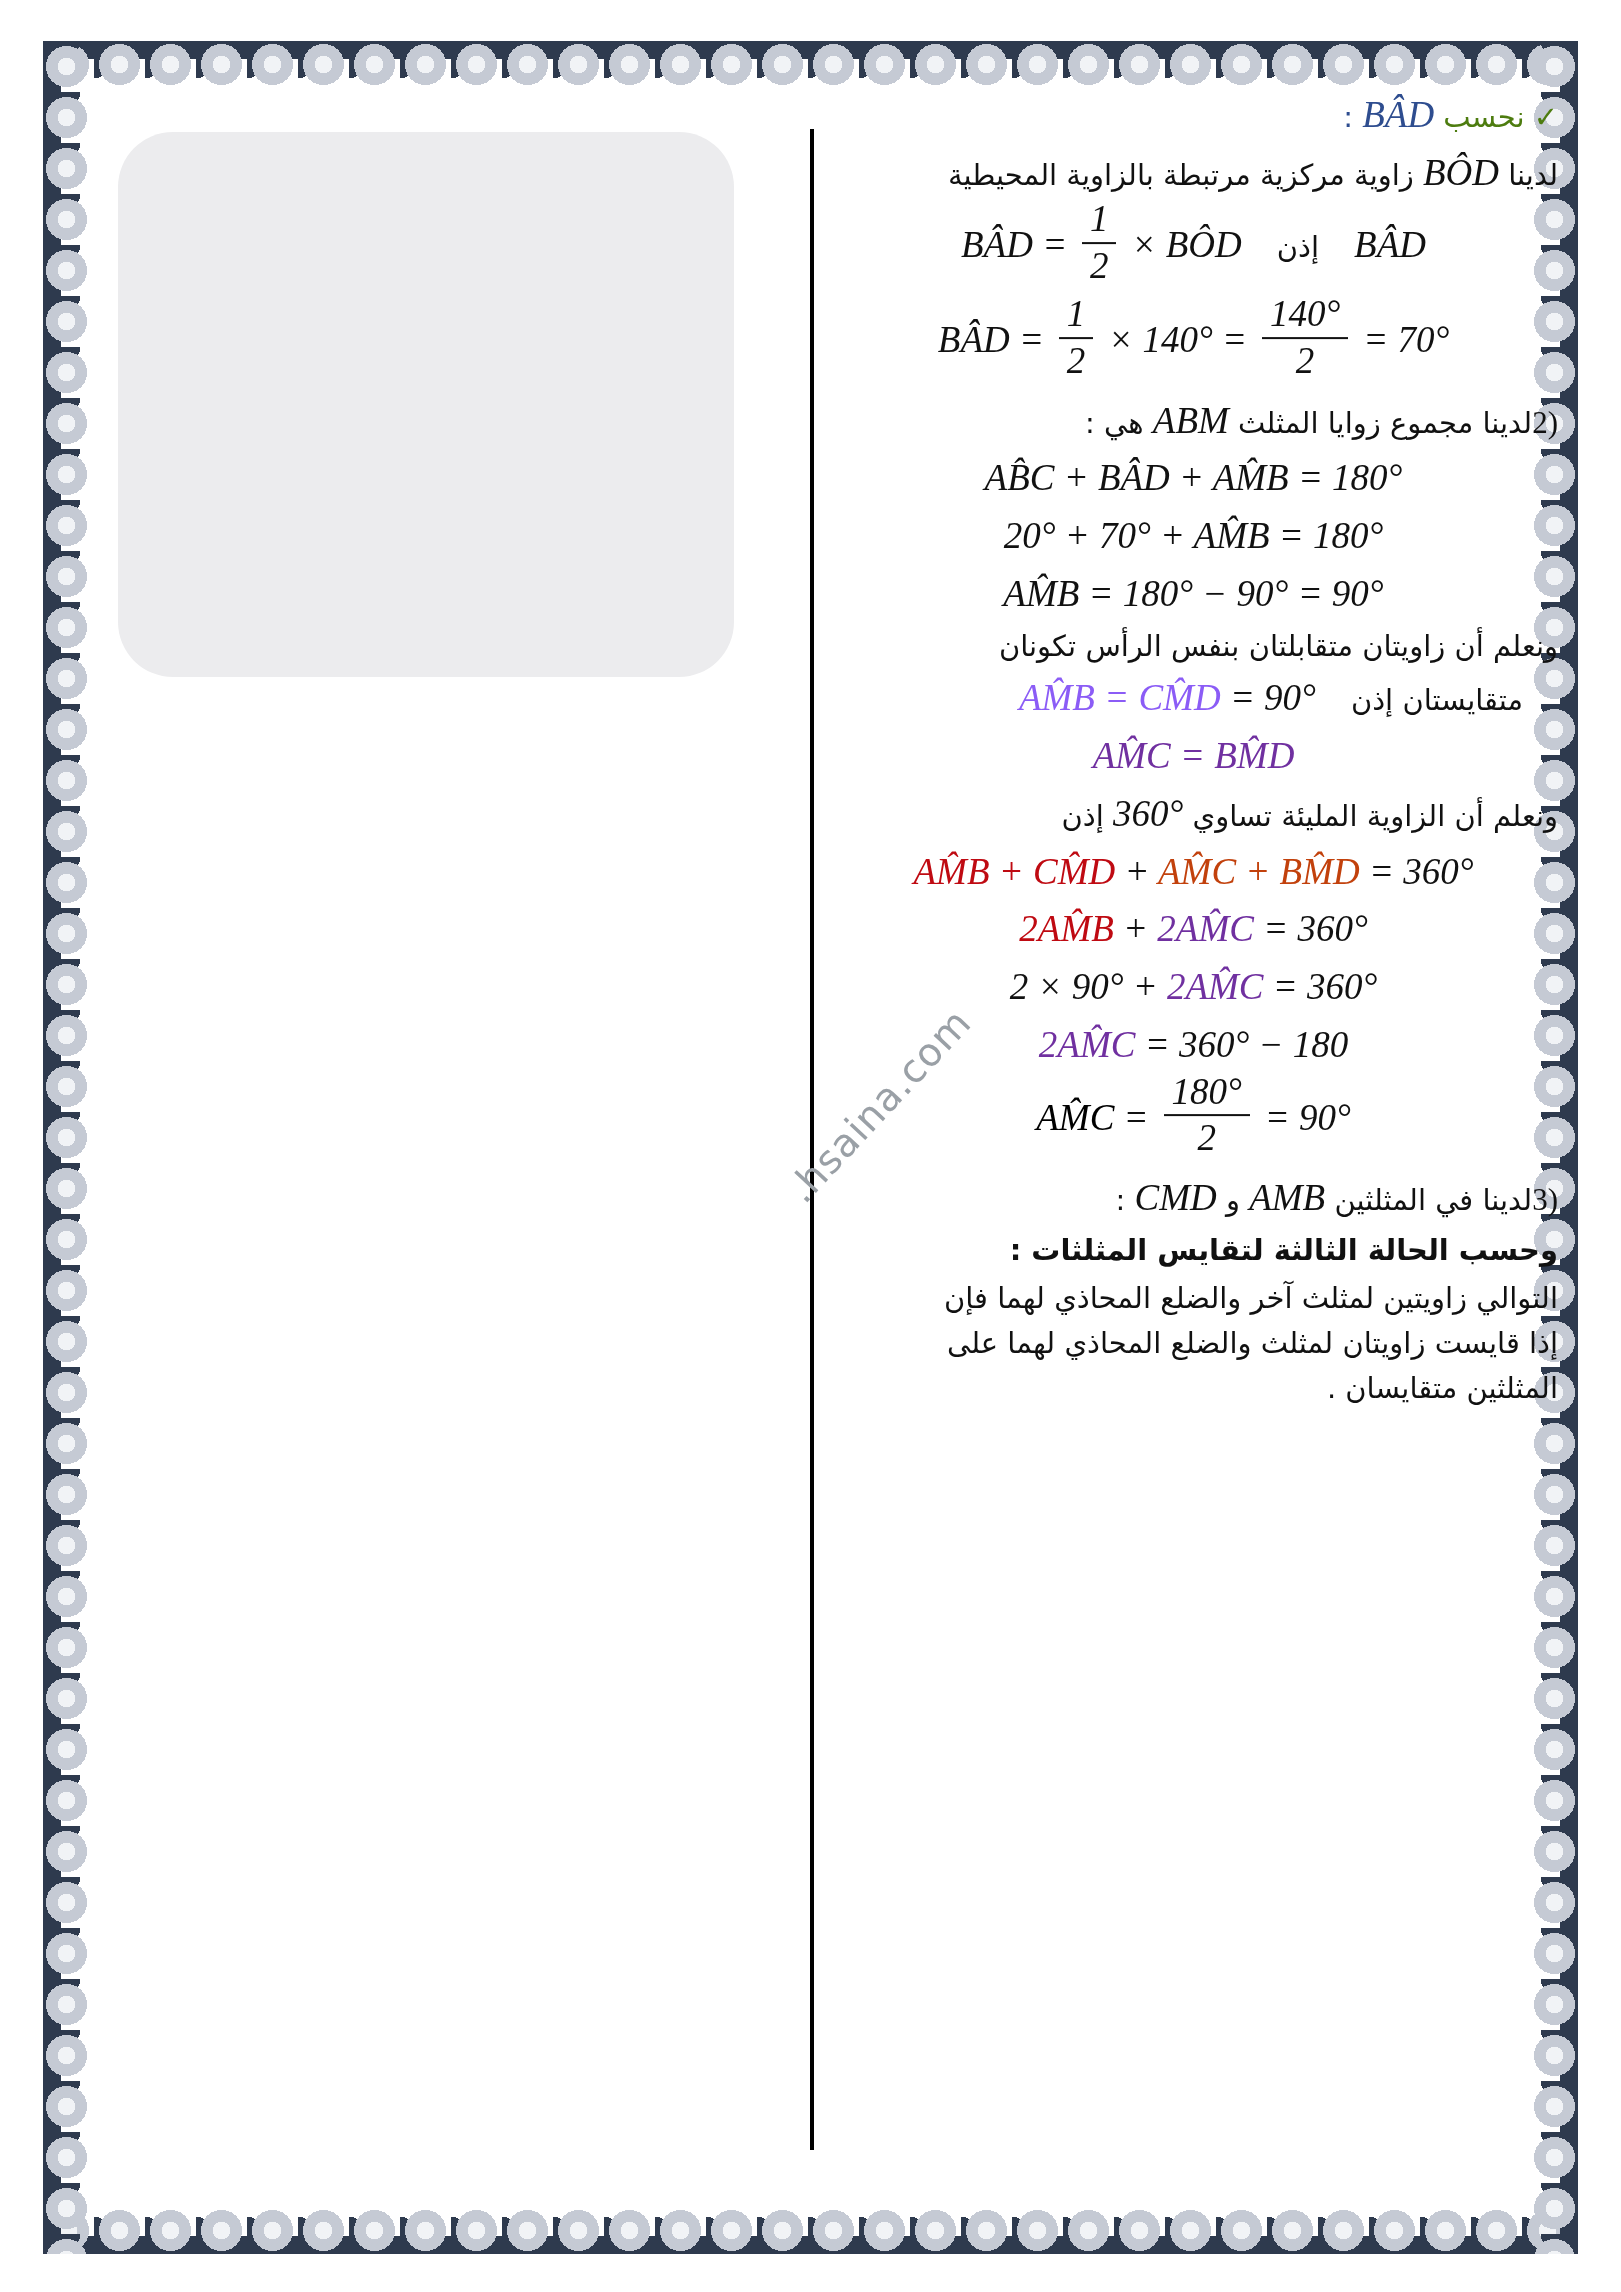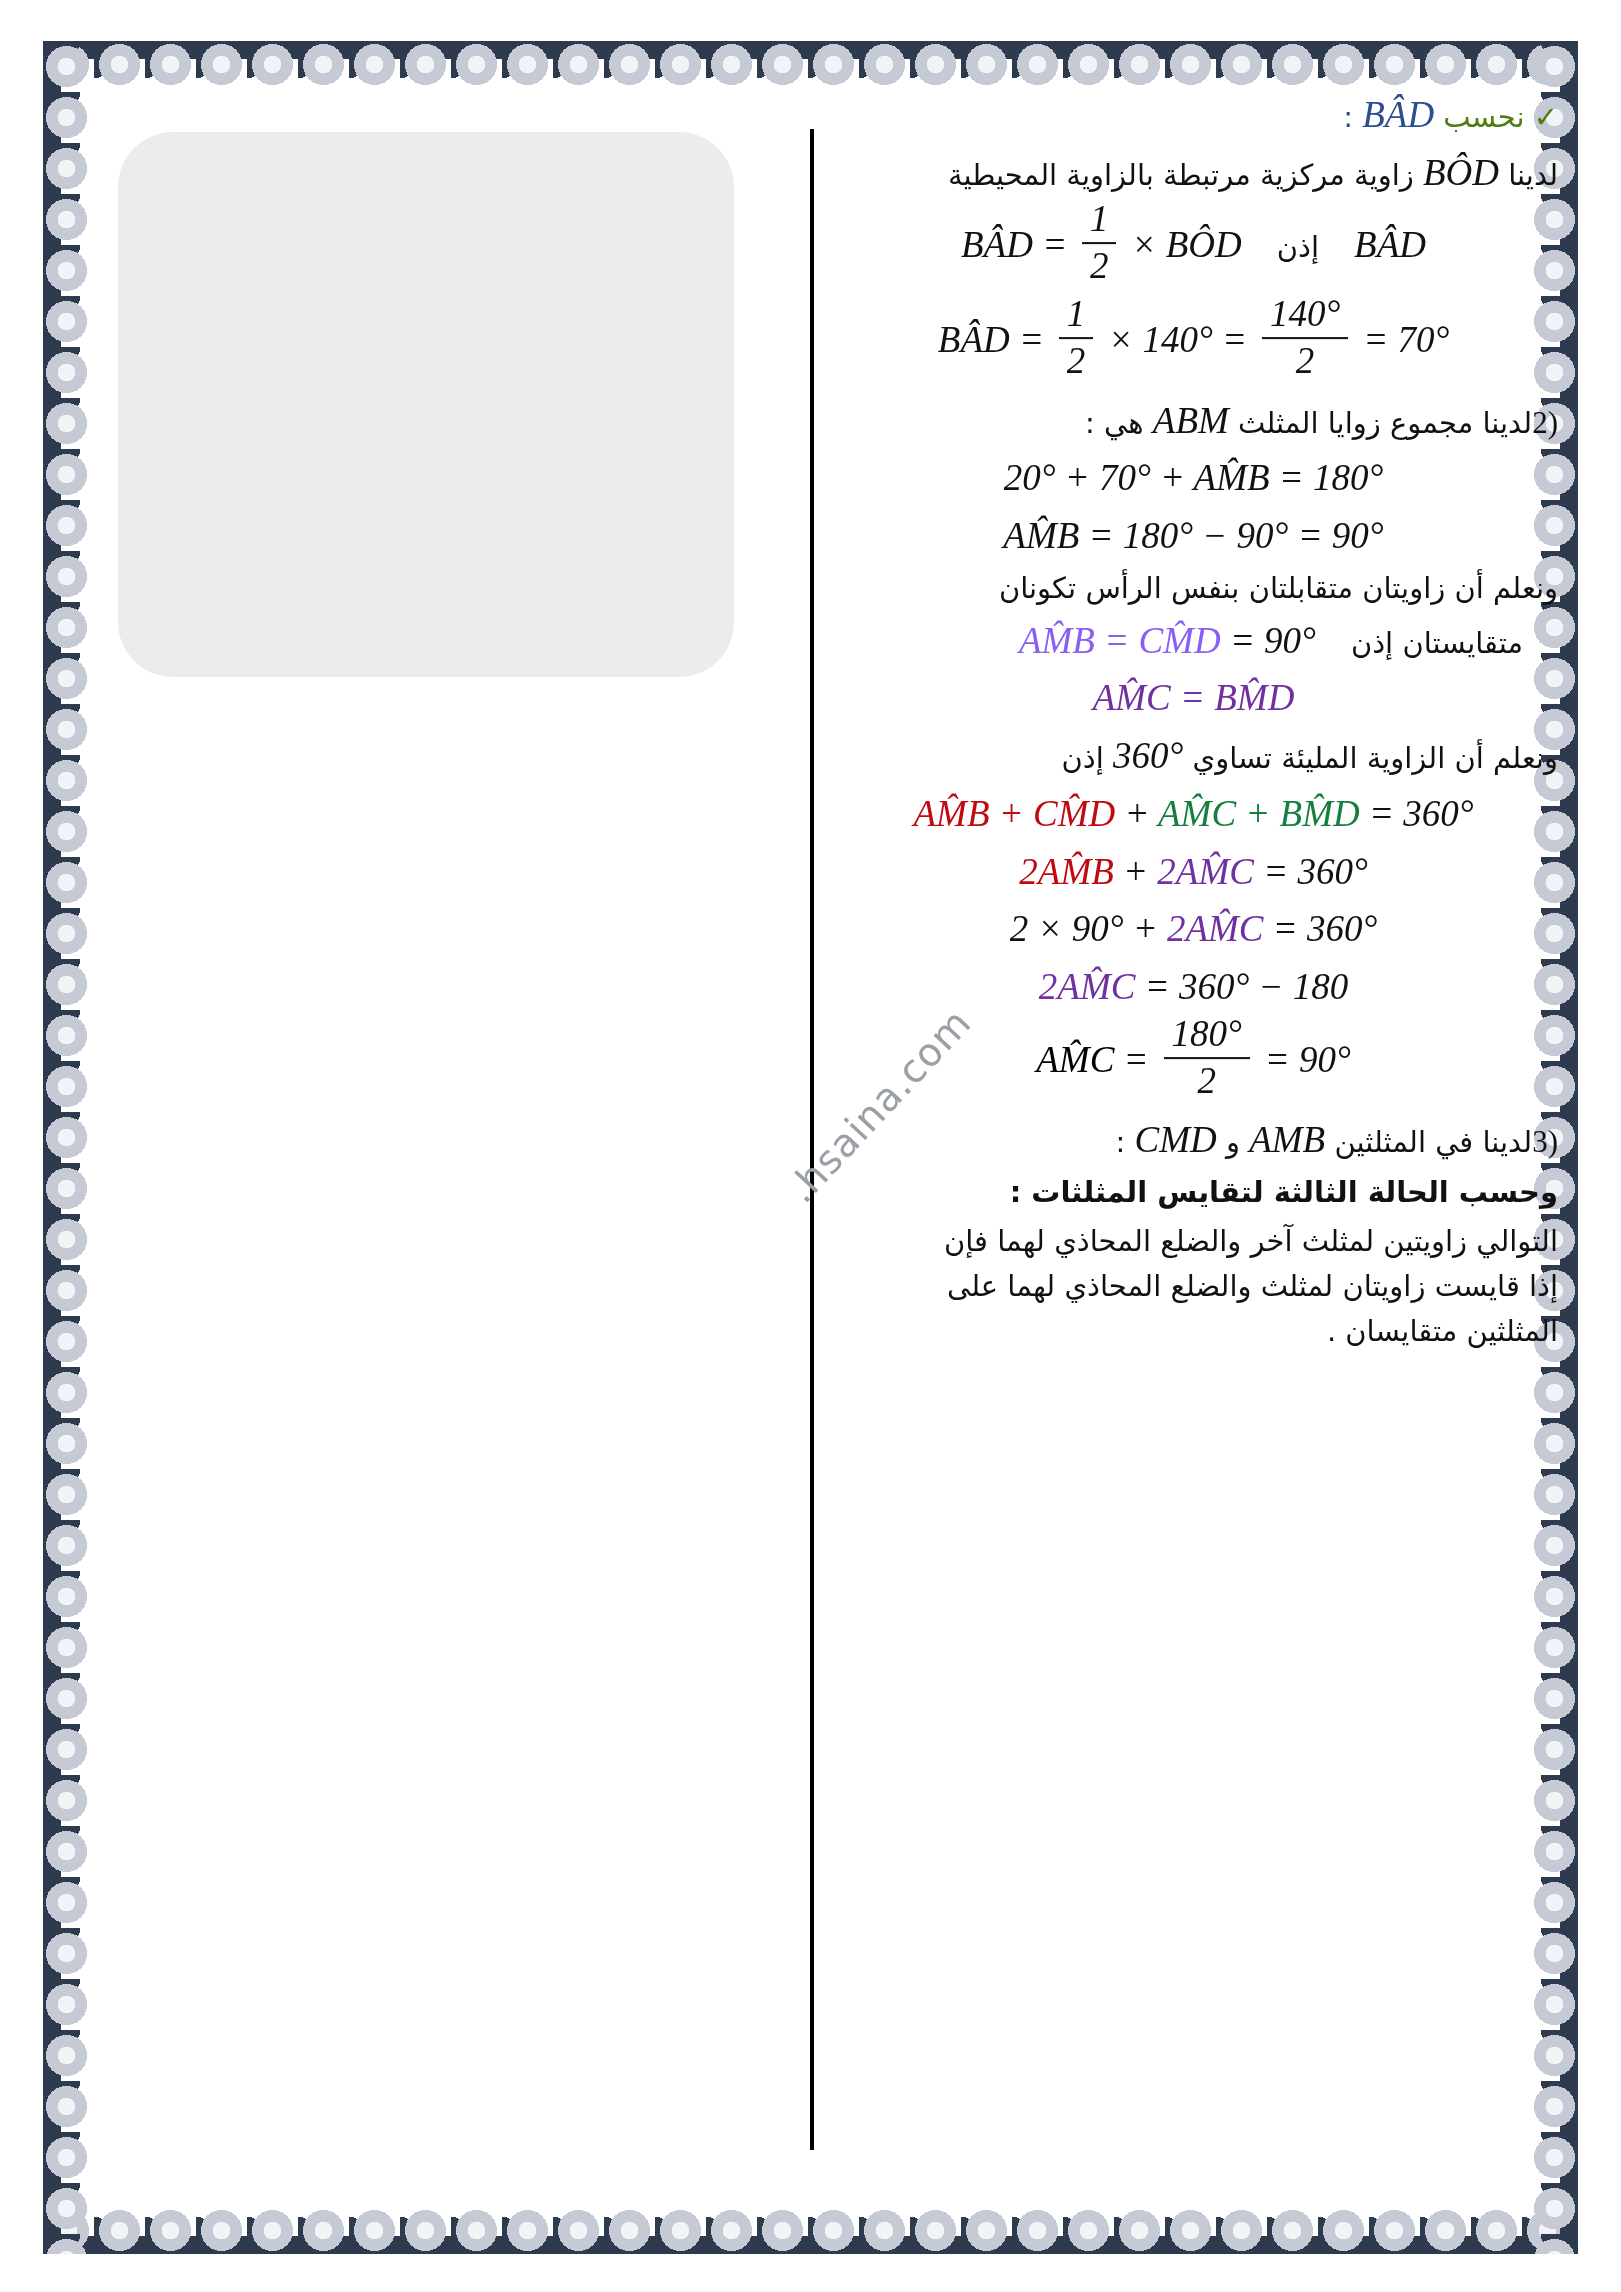--- a/index.html
+++ b/index.html
@@ -78,27 +78,28 @@
   <div class="divider"></div>
 
   <div class="watermark">.hsaina.com</div>
 
   <div class="content">
       <div class="line right"><span class="ar" style="color: #4d7c0f;">✓ نحسب </span><span class="eq" dir="ltr" style="color: rgb(46, 77, 143);"><span>BÂD</span></span><span class="ar" style="color: rgb(46, 77, 143);"> :</span></div>
       <div class="line right"><span class="ar">لدينا </span><span class="eq" dir="ltr"><span>BÔD</span></span><span class="ar"> زاوية مركزية مرتبطة بالزاوية المحيطية</span></div>
       <div class="line center"><span class="eq" dir="ltr"><span>BÂD</span></span><span class="ar pad">إذن</span><span class="eq" dir="ltr"><span>BÂD = </span><span class="frac"><span class="fnum">1</span><span class="fden">2</span></span><span> × BÔD</span></span></div>
       <div class="line center"><span class="eq" dir="ltr"><span>BÂD = </span><span class="frac"><span class="fnum">1</span><span class="fden">2</span></span><span> × 140° = </span><span class="frac"><span class="fnum">140°</span><span class="fden">2</span></span><span> = 70°</span></span></div>
       <div class="line right"><span class="num-ltr" dir="ltr">2) </span><span class="ar">لدينا مجموع زوايا المثلث </span><span class="eq" dir="ltr"><span>ABM</span></span><span class="ar"> هي :</span></div>
+      <div class="line center"><span class="eq" dir="ltr"><span>AB̂C + BÂD + AM̂B = 180°</span></span></div>
       <div class="line center"><span class="eq" dir="ltr"><span>20° + 70° + AM̂B = 180°</span></span></div>
       <div class="line center"><span class="eq" dir="ltr"><span>AM̂B = 180° − 90° = 90°</span></span></div>
       <div class="line right"><span class="ar">ونعلم أن زاويتان متقابلتان بنفس الرأس تكونان</span></div>
       <div class="line right"><span class="ar pad">متقايستان إذن</span><span class="eq" dir="ltr"><span style="color: #8b5cf6;">AM̂B = CM̂D</span><span> = 90°</span></span></div>
       <div class="line center"><span class="eq" dir="ltr"><span style="color: rgb(112, 48, 160);">AM̂C = BM̂D</span></span></div>
       <div class="line right"><span class="ar">ونعلم أن الزاوية المليئة تساوي </span><span class="eq" dir="ltr"><span>360°</span></span><span class="ar"> إذن</span></div>
-      <div class="line center"><span class="eq" dir="ltr"><span style="color: rgb(191, 10, 18);">AM̂B + CM̂D</span><span> + </span><span style="color: #15803d;">AM̂C + BM̂D</span><span> = 360°</span></span></div>
+      <div class="line center"><span class="eq" dir="ltr"><span style="color: rgb(191, 10, 18);">AM̂B + CM̂D</span><span> + </span><span style="color: #c2410c;">AM̂C + BM̂D</span><span> = 360°</span></span></div>
       <div class="line center"><span class="eq" dir="ltr"><span style="color: rgb(191, 10, 18);">2AM̂B</span><span> + </span><span style="color: rgb(112, 48, 160);">2AM̂C</span><span> = 360°</span></span></div>
       <div class="line center"><span class="eq" dir="ltr"><span>2 × 90° + </span><span style="color: rgb(112, 48, 160);">2AM̂C</span><span> = 360°</span></span></div>
       <div class="line center"><span class="eq" dir="ltr"><span style="color: rgb(112, 48, 160);">2AM̂C</span><span> = 360° − 180</span></span></div>
       <div class="line center"><span class="eq" dir="ltr"><span style="color: #000000;">AM̂C</span><span> = </span><span class="frac"><span class="fnum">180°</span><span class="fden">2</span></span><span> = 90°</span></span></div>
       <div class="line right"><span class="num-ltr" dir="ltr">3) </span><span class="ar">لدينا في المثلثين </span><span class="eq" dir="ltr"><span>AMB</span></span><span class="ar"> و </span><span class="eq" dir="ltr"><span>CMD</span></span><span class="ar"> :</span></div>
       <div class="line right"><span class="ar" style="font-weight: bold;">وحسب الحالة الثالثة لتقايس المثلثات :</span></div>
       <div class="line right tight"><span class="ar">التوالي زاويتين لمثلث آخر والضلع المحاذي لهما فإن</span></div>
       <div class="line right tight"><span class="ar">إذا قايست زاويتان لمثلث والضلع المحاذي لهما على</span></div>
       <div class="line right tight"><span class="ar">المثلثين متقايسان .</span></div>
     </div>

